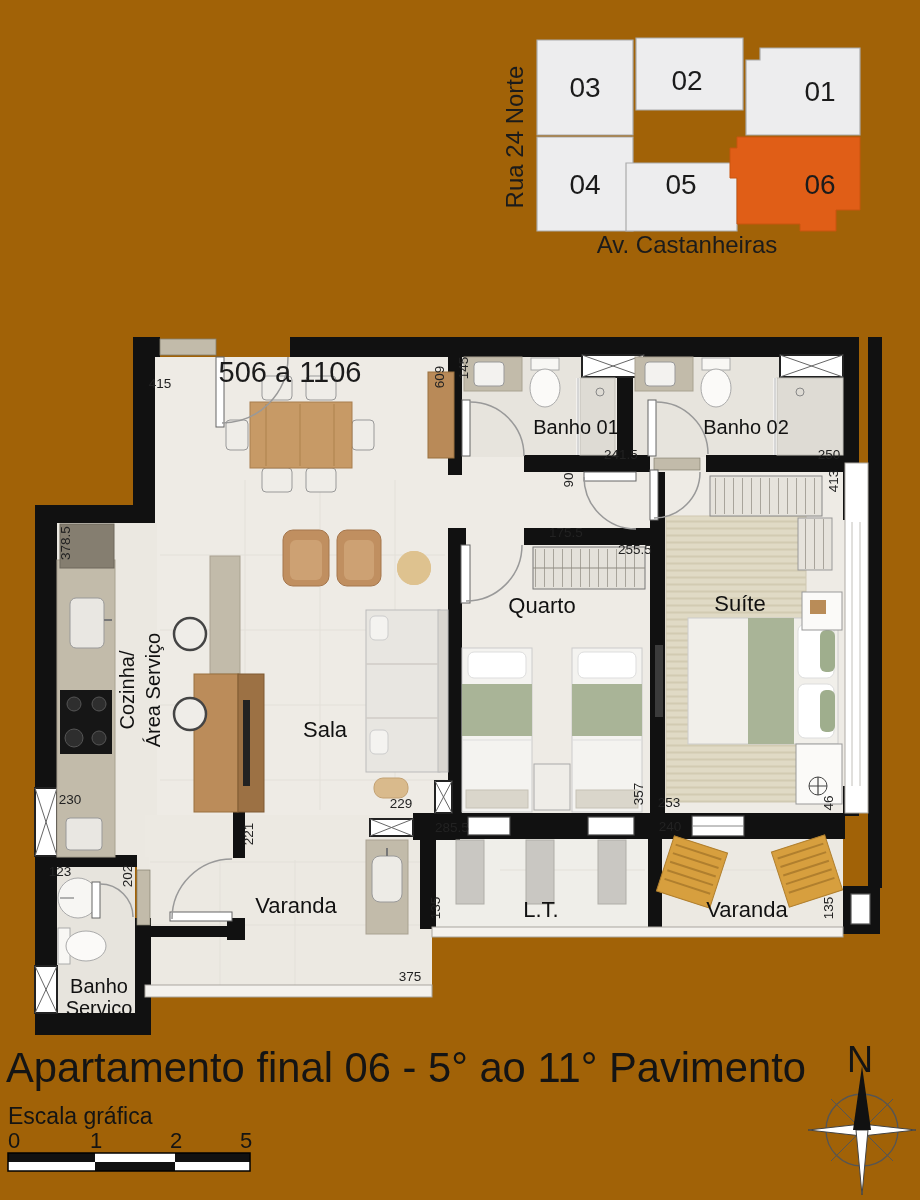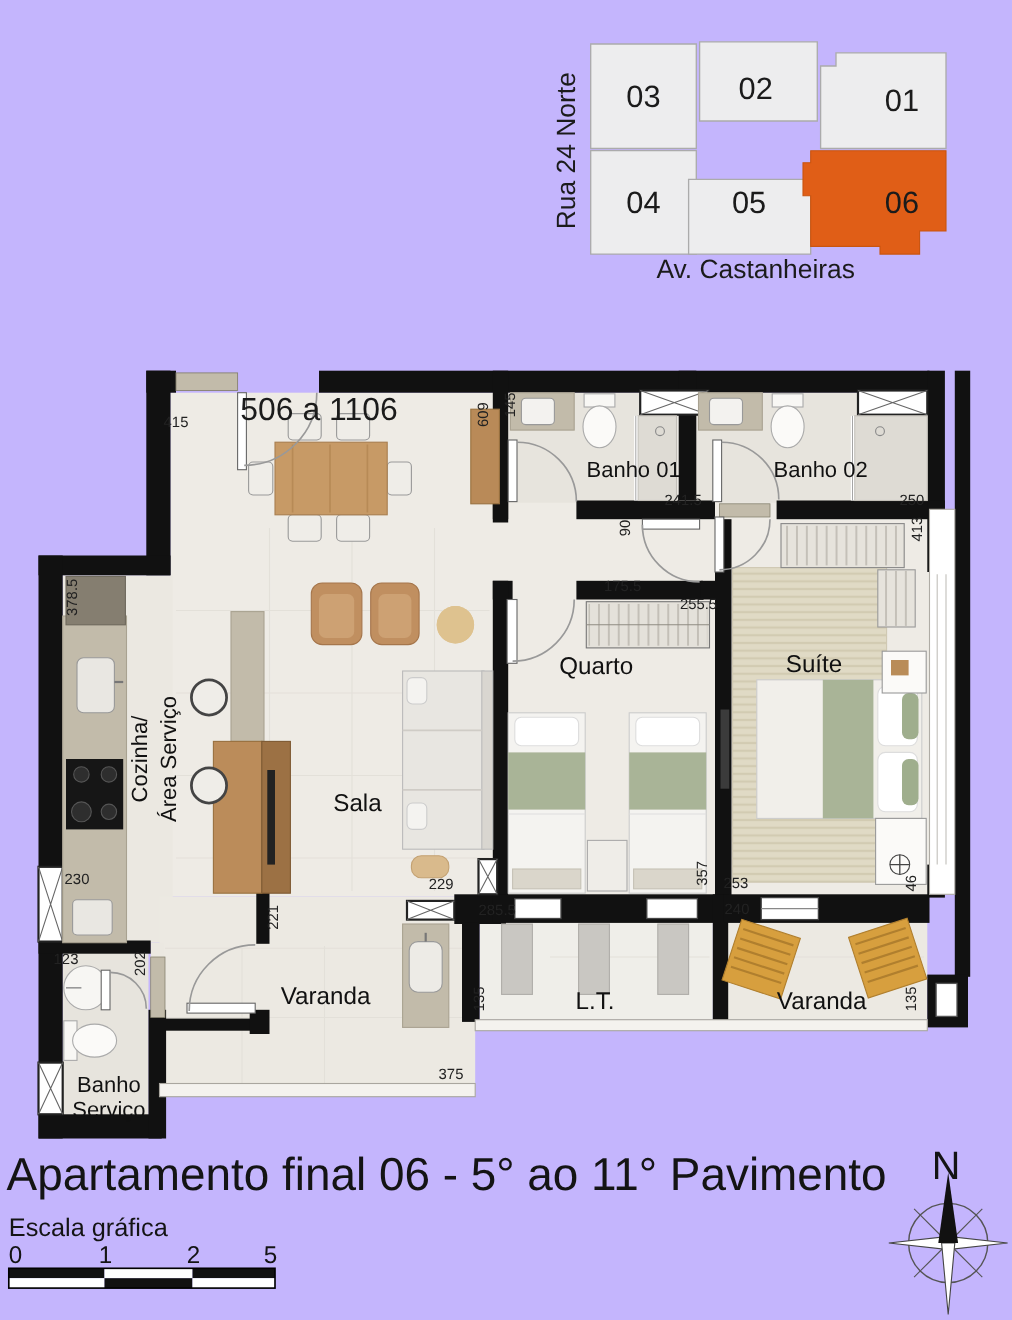--- a/index.html
+++ b/index.html
@@ -1,16 +1,16 @@
 <!DOCTYPE html>
 <html><head>
 <meta charset="utf-8">
 <style>
   html,body{margin:0;padding:0;background:#fff;}
-  .page{position:relative;width:920px;height:1200px;background:#c4b5fd;overflow:hidden;
+  .page{position:relative;width:920px;height:1200px;background:#a16207;overflow:hidden;
         font-family:"Liberation Sans",sans-serif;}
   svg text{font-family:"Liberation Sans",sans-serif;fill:#1b1b1b;}
   .dim{font-size:13.5px;fill:#222;}
   .room{font-size:22px;fill:#111;}
   .room-sm{font-size:20px;fill:#111;}
   .unitnum{font-size:28px;fill:#1b1b1b;}
   .street{font-size:24px;fill:#1b1b1b;}
   .bigid{font-size:29px;fill:#1b1b1b;}
   .title-text{font-size:42px;fill:#141414;}
   .escala{font-size:23px;fill:#141414;}

